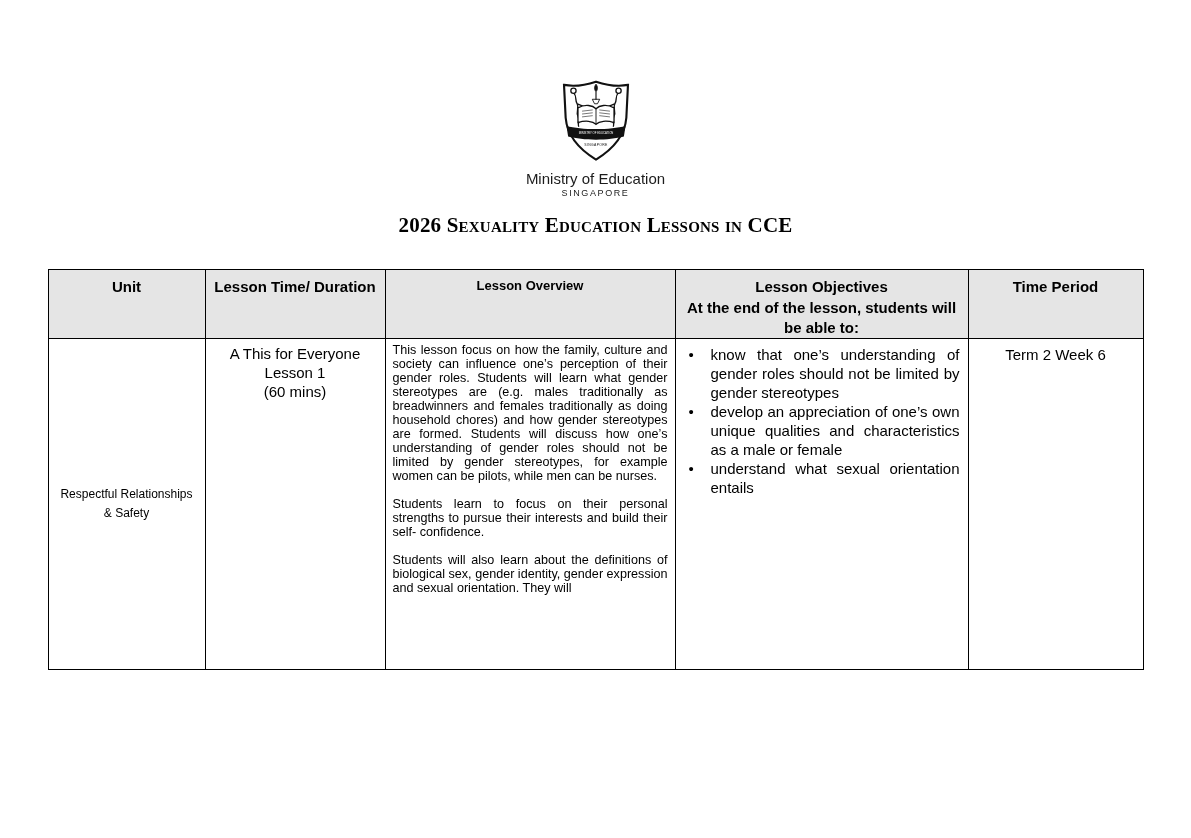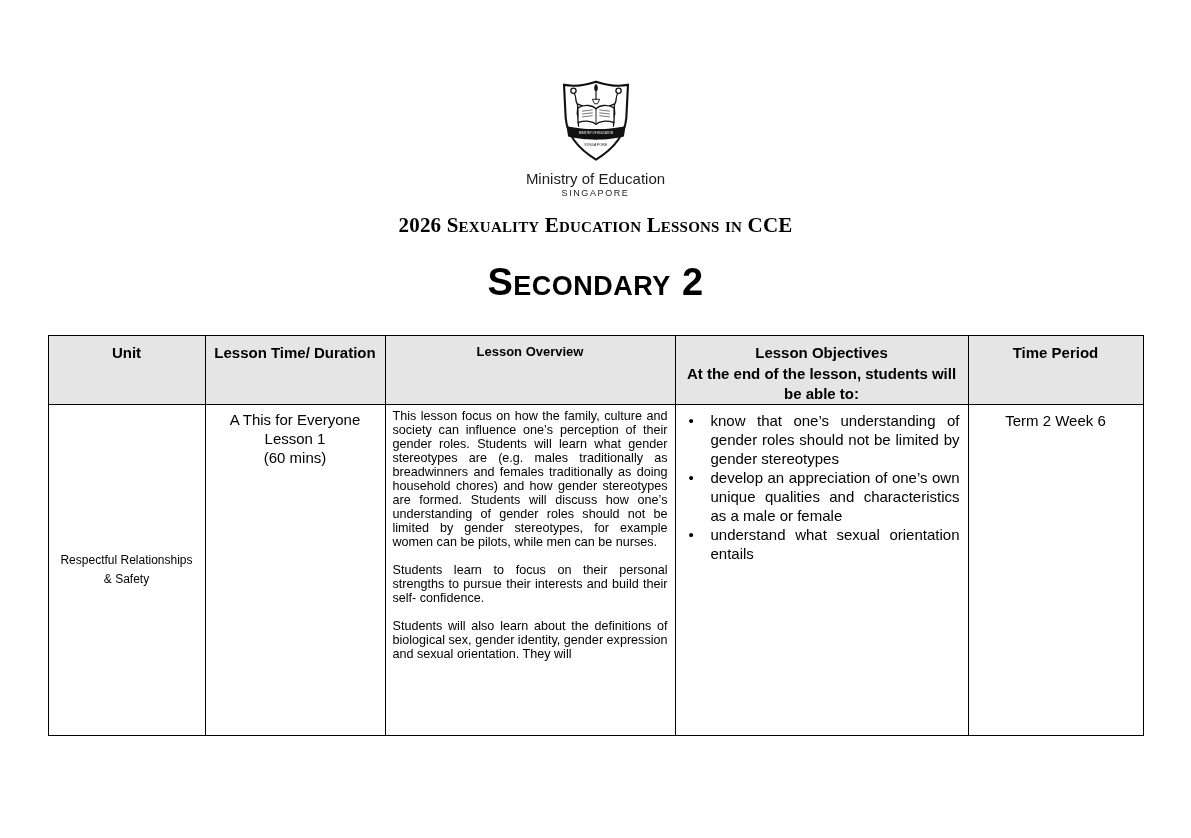--- a/index.html
+++ b/index.html
@@ -134,21 +134,20 @@
         <path d="M14 58 C32 63 68 63 86 58 L84 71 C66 76 34 76 16 71 Z" fill="#111111"></path>
         <text x="50" y="67.5" text-anchor="middle" font-size="3.4" fill="#ffffff">MINISTRY OF EDUCATION</text>
         <text x="50" y="82" text-anchor="middle" font-size="4.2" fill="#111111" letter-spacing="0.4">SINGAPORE</text>
       </g>
     </svg>
 
     <div class="org-name">Ministry of Education</div>
     <div class="org-sub">SINGAPORE</div>
 
     <h1 class="doc-title">2026 Sexuality Education Lessons in CCE</h1>
-    <h2 class="page-title">Secondary 2</h2>
   </div>
 
   <table class="lessons">
     <colgroup>
       <col style="width:157px">
       <col style="width:180px">
       <col style="width:290px">
       <col style="width:293px">
       <col style="width:175px">
     </colgroup>

